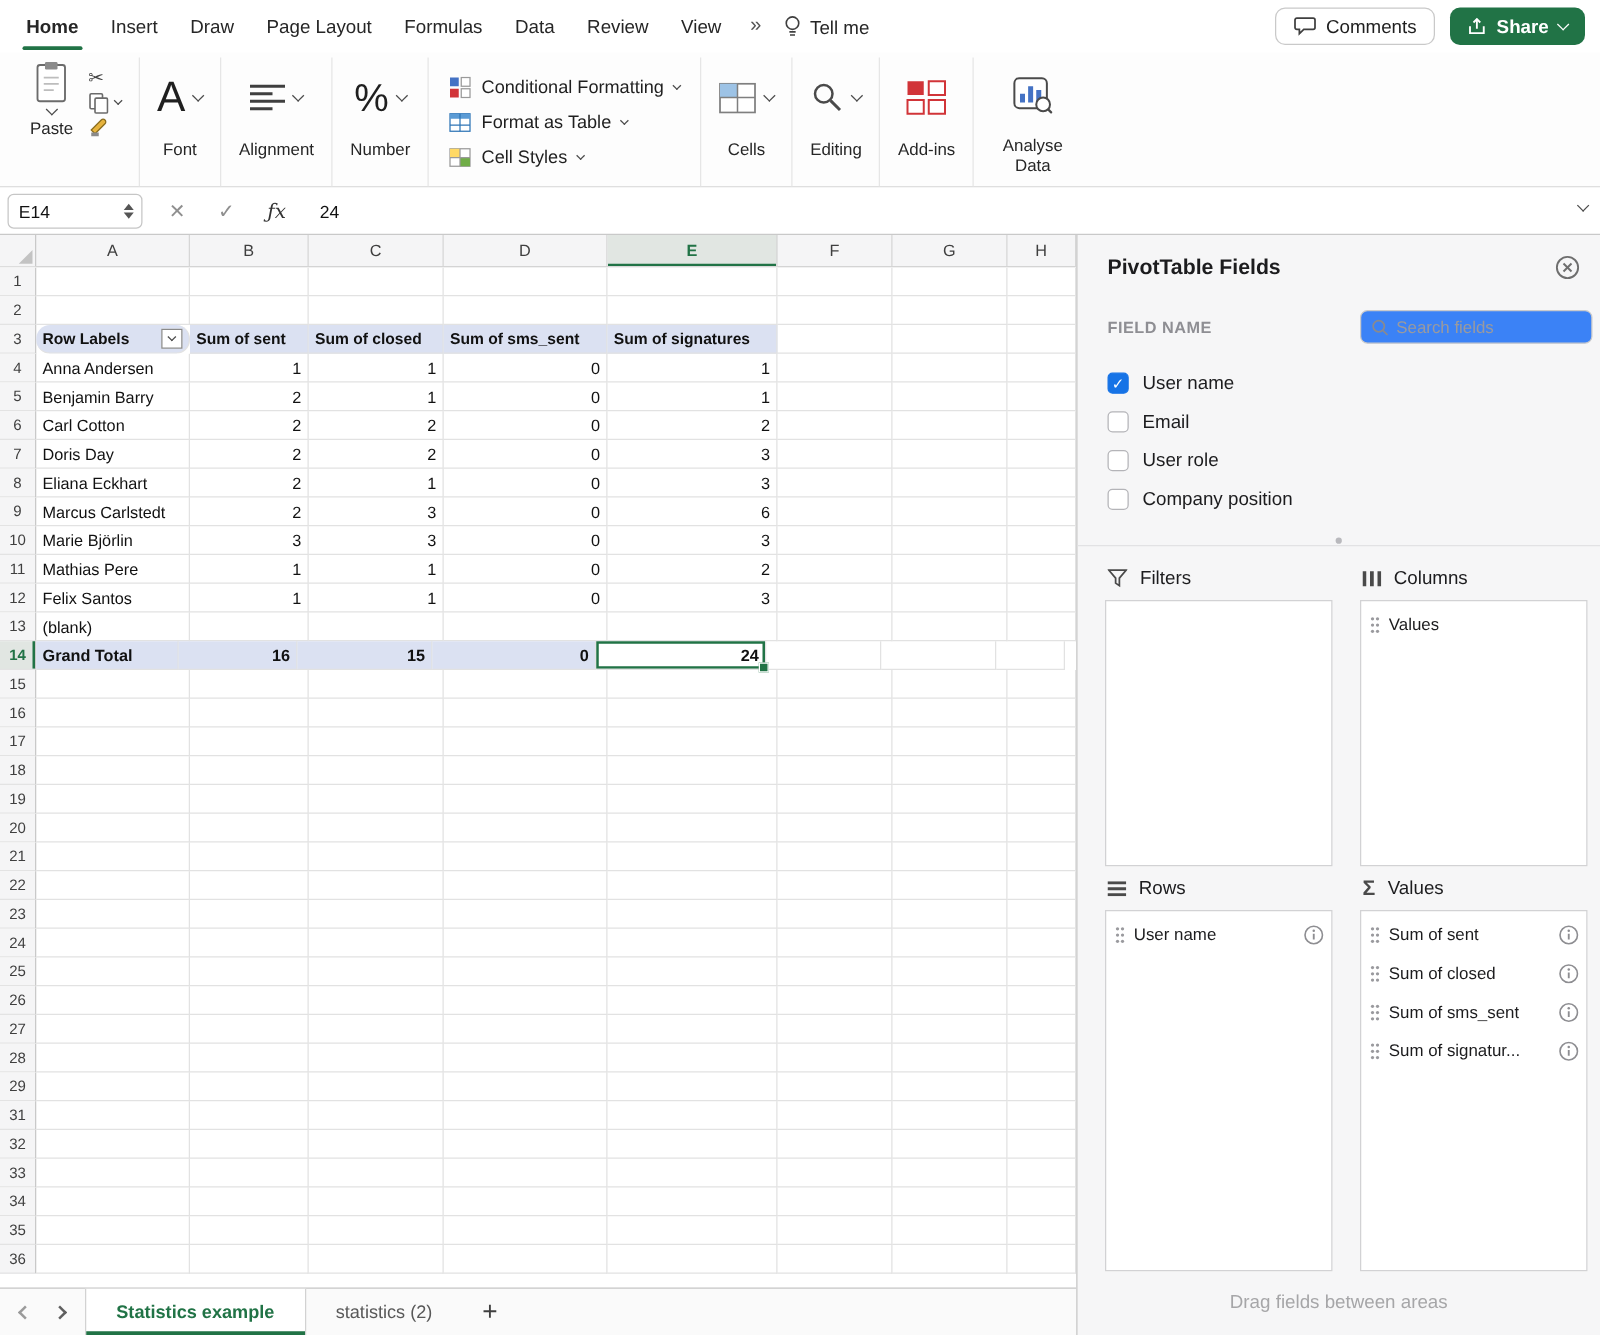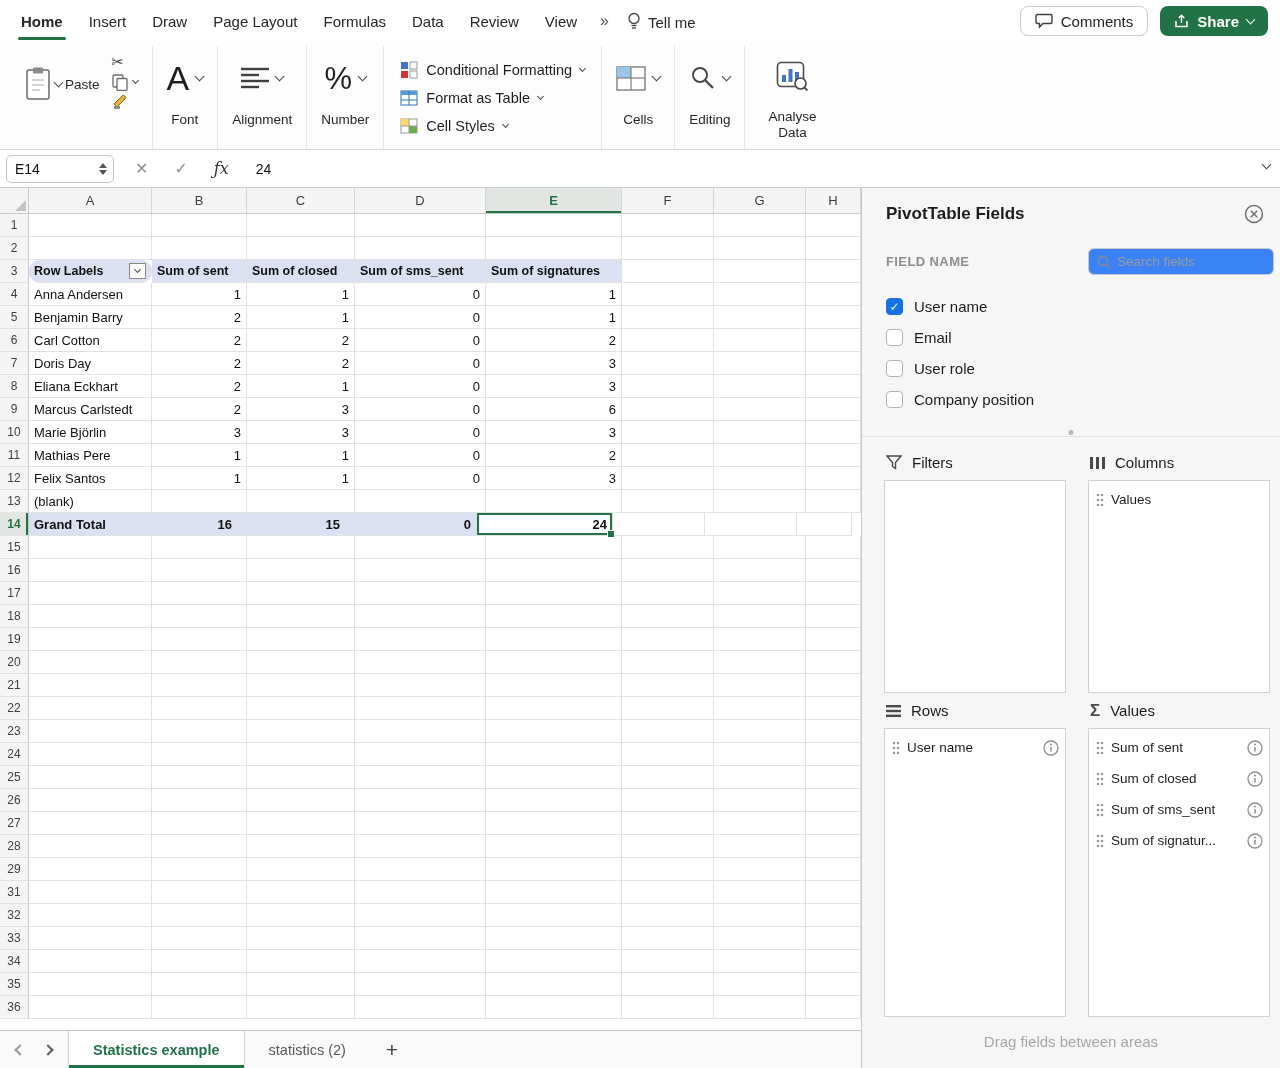--- a/index.html
+++ b/index.html
@@ -23,21 +23,21 @@
   .rg{display:flex;flex-direction:column;align-items:center;padding:2px 14px 8px;border-right:1px solid #e6e6e6;}
   .rg:last-child{border-right:none;}
   .iconarea{height:60px;display:flex;align-items:center;gap:7px;}
   .glabel{font-size:13.5px;color:#262626;margin-top:4px;display:flex;align-items:center;gap:5px;text-align:center;}
   .biga{font-size:34px;color:#1f1f1f;line-height:1;}
   .bigpct{font-size:31px;color:#1f1f1f;line-height:1;}
   .chev{display:inline-block;width:7px;height:7px;border-right:1.6px solid #4a4a4a;border-bottom:1.6px solid #4a4a4a;transform:rotate(45deg);margin-top:-3px;flex:none;}
   .chev.tiny{width:5px;height:5px;border-width:1.3px;}
   .chev.white{border-color:#fff;}
   .pastewrap{display:flex;gap:12px;}
-  .pastecol{display:flex;flex-direction:row;align-items:center;gap:3px;}
+  .pastecol{display:flex;flex-direction:column;align-items:center;gap:3px;}
   .pastecol .glabel{margin-top:1px;}
   .cliptools{display:flex;flex-direction:column;justify-content:space-between;padding:4px 0 8px;}
   .cliptool{display:flex;align-items:center;gap:5px;height:20px;color:#444;font-size:15px;}
   .cfg{display:flex;flex-direction:column;justify-content:center;gap:10px;padding:0 16px;border-right:1px solid #e6e6e6;}
   .cfrow{display:flex;align-items:center;gap:8px;font-size:14.5px;color:#1f1f1f;white-space:nowrap;}
   .twoline{width:66px;line-height:1.2;}
 
   
   .fbar{height:38px;display:flex;align-items:center;border-bottom:1px solid #c9c9c9;background:#fff;position:relative;}
   .namebox{width:108px;height:28px;margin:0 8px 0 6px;border:1px solid #c6c6c6;border-radius:5px;display:flex;align-items:center;padding:0 8px;font-size:14px;color:#111;position:relative;}
@@ -267,20 +267,31 @@
       <div class="iconarea">
         <svg width="26" height="26" viewBox="0 0 26 26">
             <circle cx="10" cy="10" r="7" fill="none" stroke="#4a4a4a" stroke-width="2"></circle>
             <line x1="15.5" y1="15.5" x2="23" y2="23" stroke="#4a4a4a" stroke-width="2.4"></line>
           </svg>
         <i class="chev"></i>
       </div>
       <span class="glabel">Editing</span>
     </div>
 
+    <div class="rg">
+      <div class="iconarea">
+        <svg width="34" height="30" viewBox="0 0 34 30">
+            <rect x="2" y="2" width="13" height="11" fill="#d13438"></rect>
+            <rect x="19" y="2" width="13" height="11" fill="#fff" stroke="#d13438" stroke-width="1.6"></rect>
+            <rect x="2" y="17" width="13" height="11" fill="#fff" stroke="#d13438" stroke-width="1.6"></rect>
+            <rect x="19" y="17" width="13" height="11" fill="#fff" stroke="#d13438" stroke-width="1.6"></rect>
+          </svg>
+      </div>
+      <span class="glabel">Add-ins</span>
+    </div>
 
     <div class="rg">
       <div class="iconarea">
         <svg width="32" height="30" viewBox="0 0 32 30">
             <rect x="1.5" y="1.5" width="26" height="24" rx="4" fill="#fff" stroke="#4a4a4a" stroke-width="1.6"></rect>
             <rect x="6" y="14" width="4" height="7" fill="#4472c4"></rect>
             <rect x="12.5" y="8" width="4" height="13" fill="#4472c4"></rect>
             <rect x="19" y="11" width="4" height="10" fill="#4472c4"></rect>
             <circle cx="24.5" cy="22.5" r="5.5" fill="#fff" stroke="#4a4a4a" stroke-width="1.6"></circle>
             <line x1="28.5" y1="26.5" x2="31.5" y2="29.5" stroke="#4a4a4a" stroke-width="1.8"></line>

